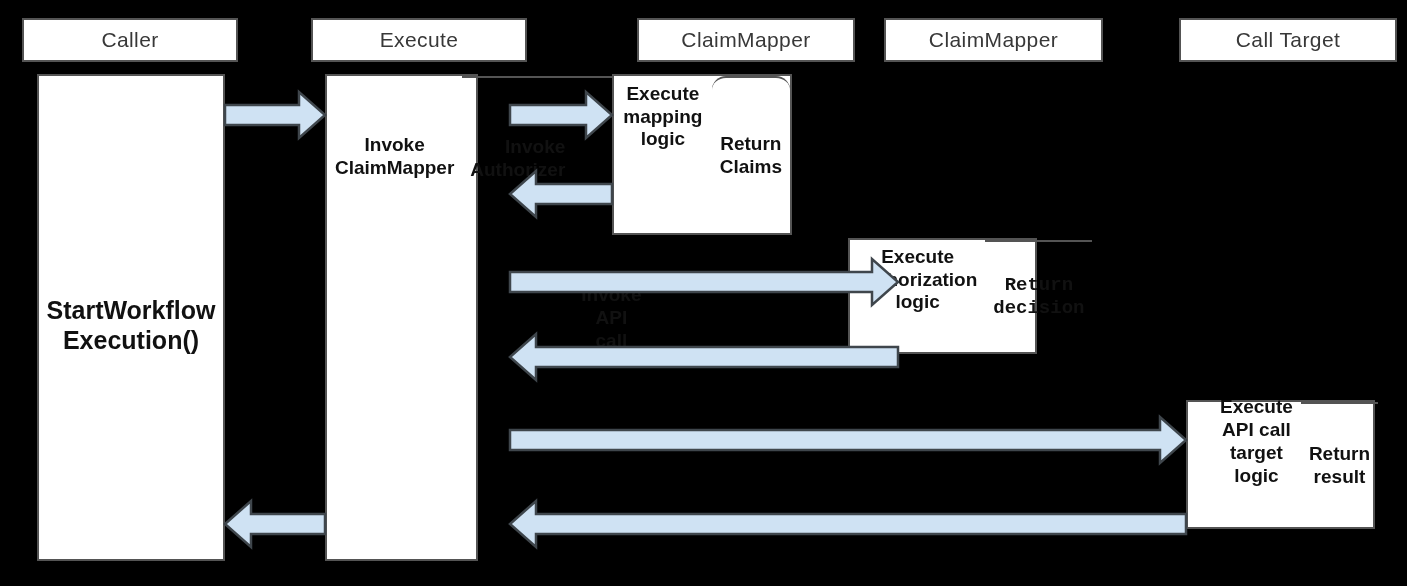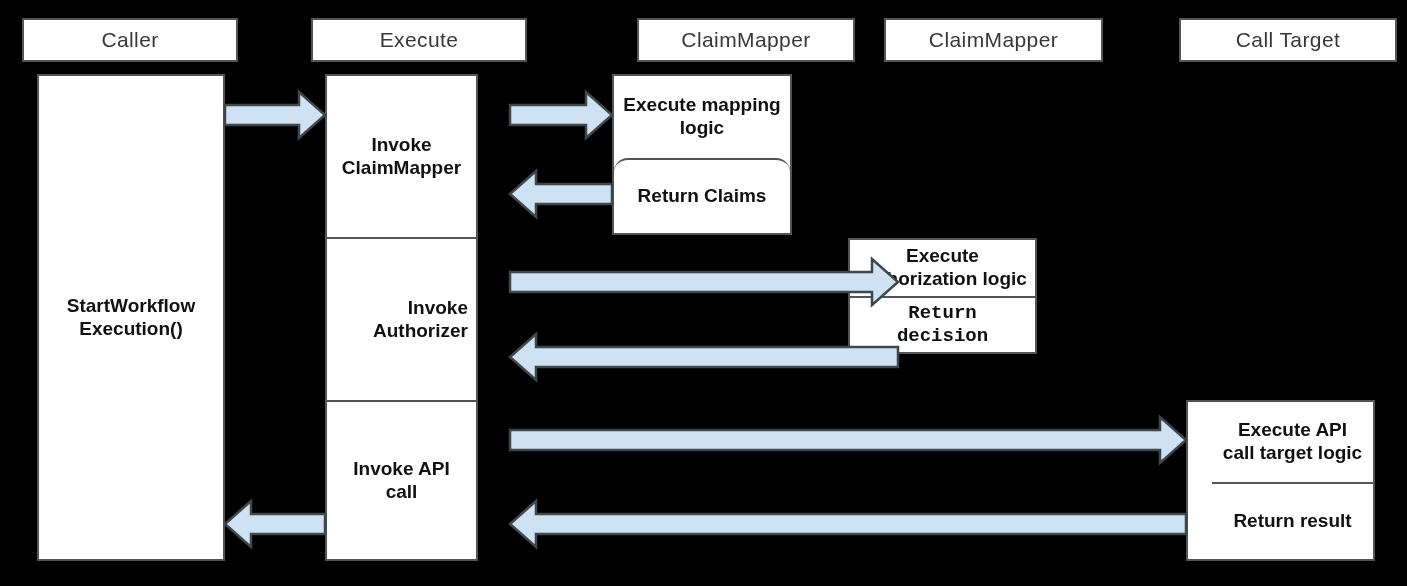--- a/index.html
+++ b/index.html
@@ -27,40 +27,40 @@
     box-sizing:border-box;
     display:flex;align-items:center;justify-content:center;
     color:var(--header-text);
     font-size:21px;font-weight:400;letter-spacing:0.4px;
   }
   .act{
     position:absolute;
     background:var(--box-fill);
     border:2px solid var(--box-border);
     box-sizing:border-box;
-    display:flex;flex-direction:column;
+    display:flex;
   }
   .cell{
     box-sizing:border-box;
     display:flex;align-items:center;justify-content:center;
     text-align:center;
     color:var(--body-text);
     font-weight:700;font-size:19px;line-height:1.2;
     padding:4px 8px;
   }
   .cell + .cell{border-top:2px solid var(--box-border);}
   .single{
     position:absolute;
     background:var(--box-fill);
     border:2px solid var(--box-border);
     box-sizing:border-box;
     display:flex;align-items:center;justify-content:center;
     text-align:center;
     color:var(--body-text);
-    font-weight:700;font-size:19px;line-height:1.2;
+    font-weight:700;font-size:25px;line-height:1.2;
     padding:4px 10px;
   }
   svg.arrows{position:absolute;inset:0;pointer-events:none;}
   svg.arrows polygon{
     fill:var(--arrow-fill);
     stroke:var(--arrow-outline);
     stroke-width:2.5;
     stroke-linejoin:miter;
   }
 </style>
@@ -98,23 +98,23 @@
   <div class="act" style="left:612px;top:74px;width:180px;height:161px;">
     <div class="cell" style="height:82px;">Execute mapping logic</div>
     <div class="cell" style="flex:1;border-radius:14px;">Return Claims</div>
   </div>
 
   <div class="act" style="left:848px;top:238px;width:189px;height:116px;">
     <div class="cell" style="height:80px;">Execute authorization logic</div>
     <div class="cell" style="flex:1;font-family:Liberation Mono, monospace;">Return decision</div>
   </div>
 
-  <div class="act" style="left:1186px;top:400px;width:189px;height:161px;padding-left:24px;">
+  <div class="act" style="left:1186px;top:400px;width:189px;height:129px;padding-left:24px;">
     <div class="cell" style="height:80px;">Execute API call target logic</div>
-    <div class="cell" style="flex:1;text-align:right;">Return result</div>
+    <div class="cell" style="flex:1;">Return result</div>
   </div>
 
   <svg class="arrows" width="1407" height="586" viewBox="0 0 1407 586">
     <polygon points="225,105 299,105 299,92 325,115 299,138 299,125 225,125"></polygon>
     <polygon points="510,105 586,105 586,92 612,115 586,138 586,125 510,125"></polygon>
     <polygon points="612,184 536,184 536,171 510,194 536,217 536,204 612,204"></polygon>
     <polygon points="510,272 872,272 872,259 898,282 872,305 872,292 510,292"></polygon>
     <polygon points="898,347 536,347 536,334 510,357 536,380 536,367 898,367"></polygon>
     <polygon points="510,430 1160,430 1160,417 1186,440 1160,463 1160,450 510,450"></polygon>
     <polygon points="1186,514 536,514 536,501 510,524 536,547 536,534 1186,534"></polygon>

